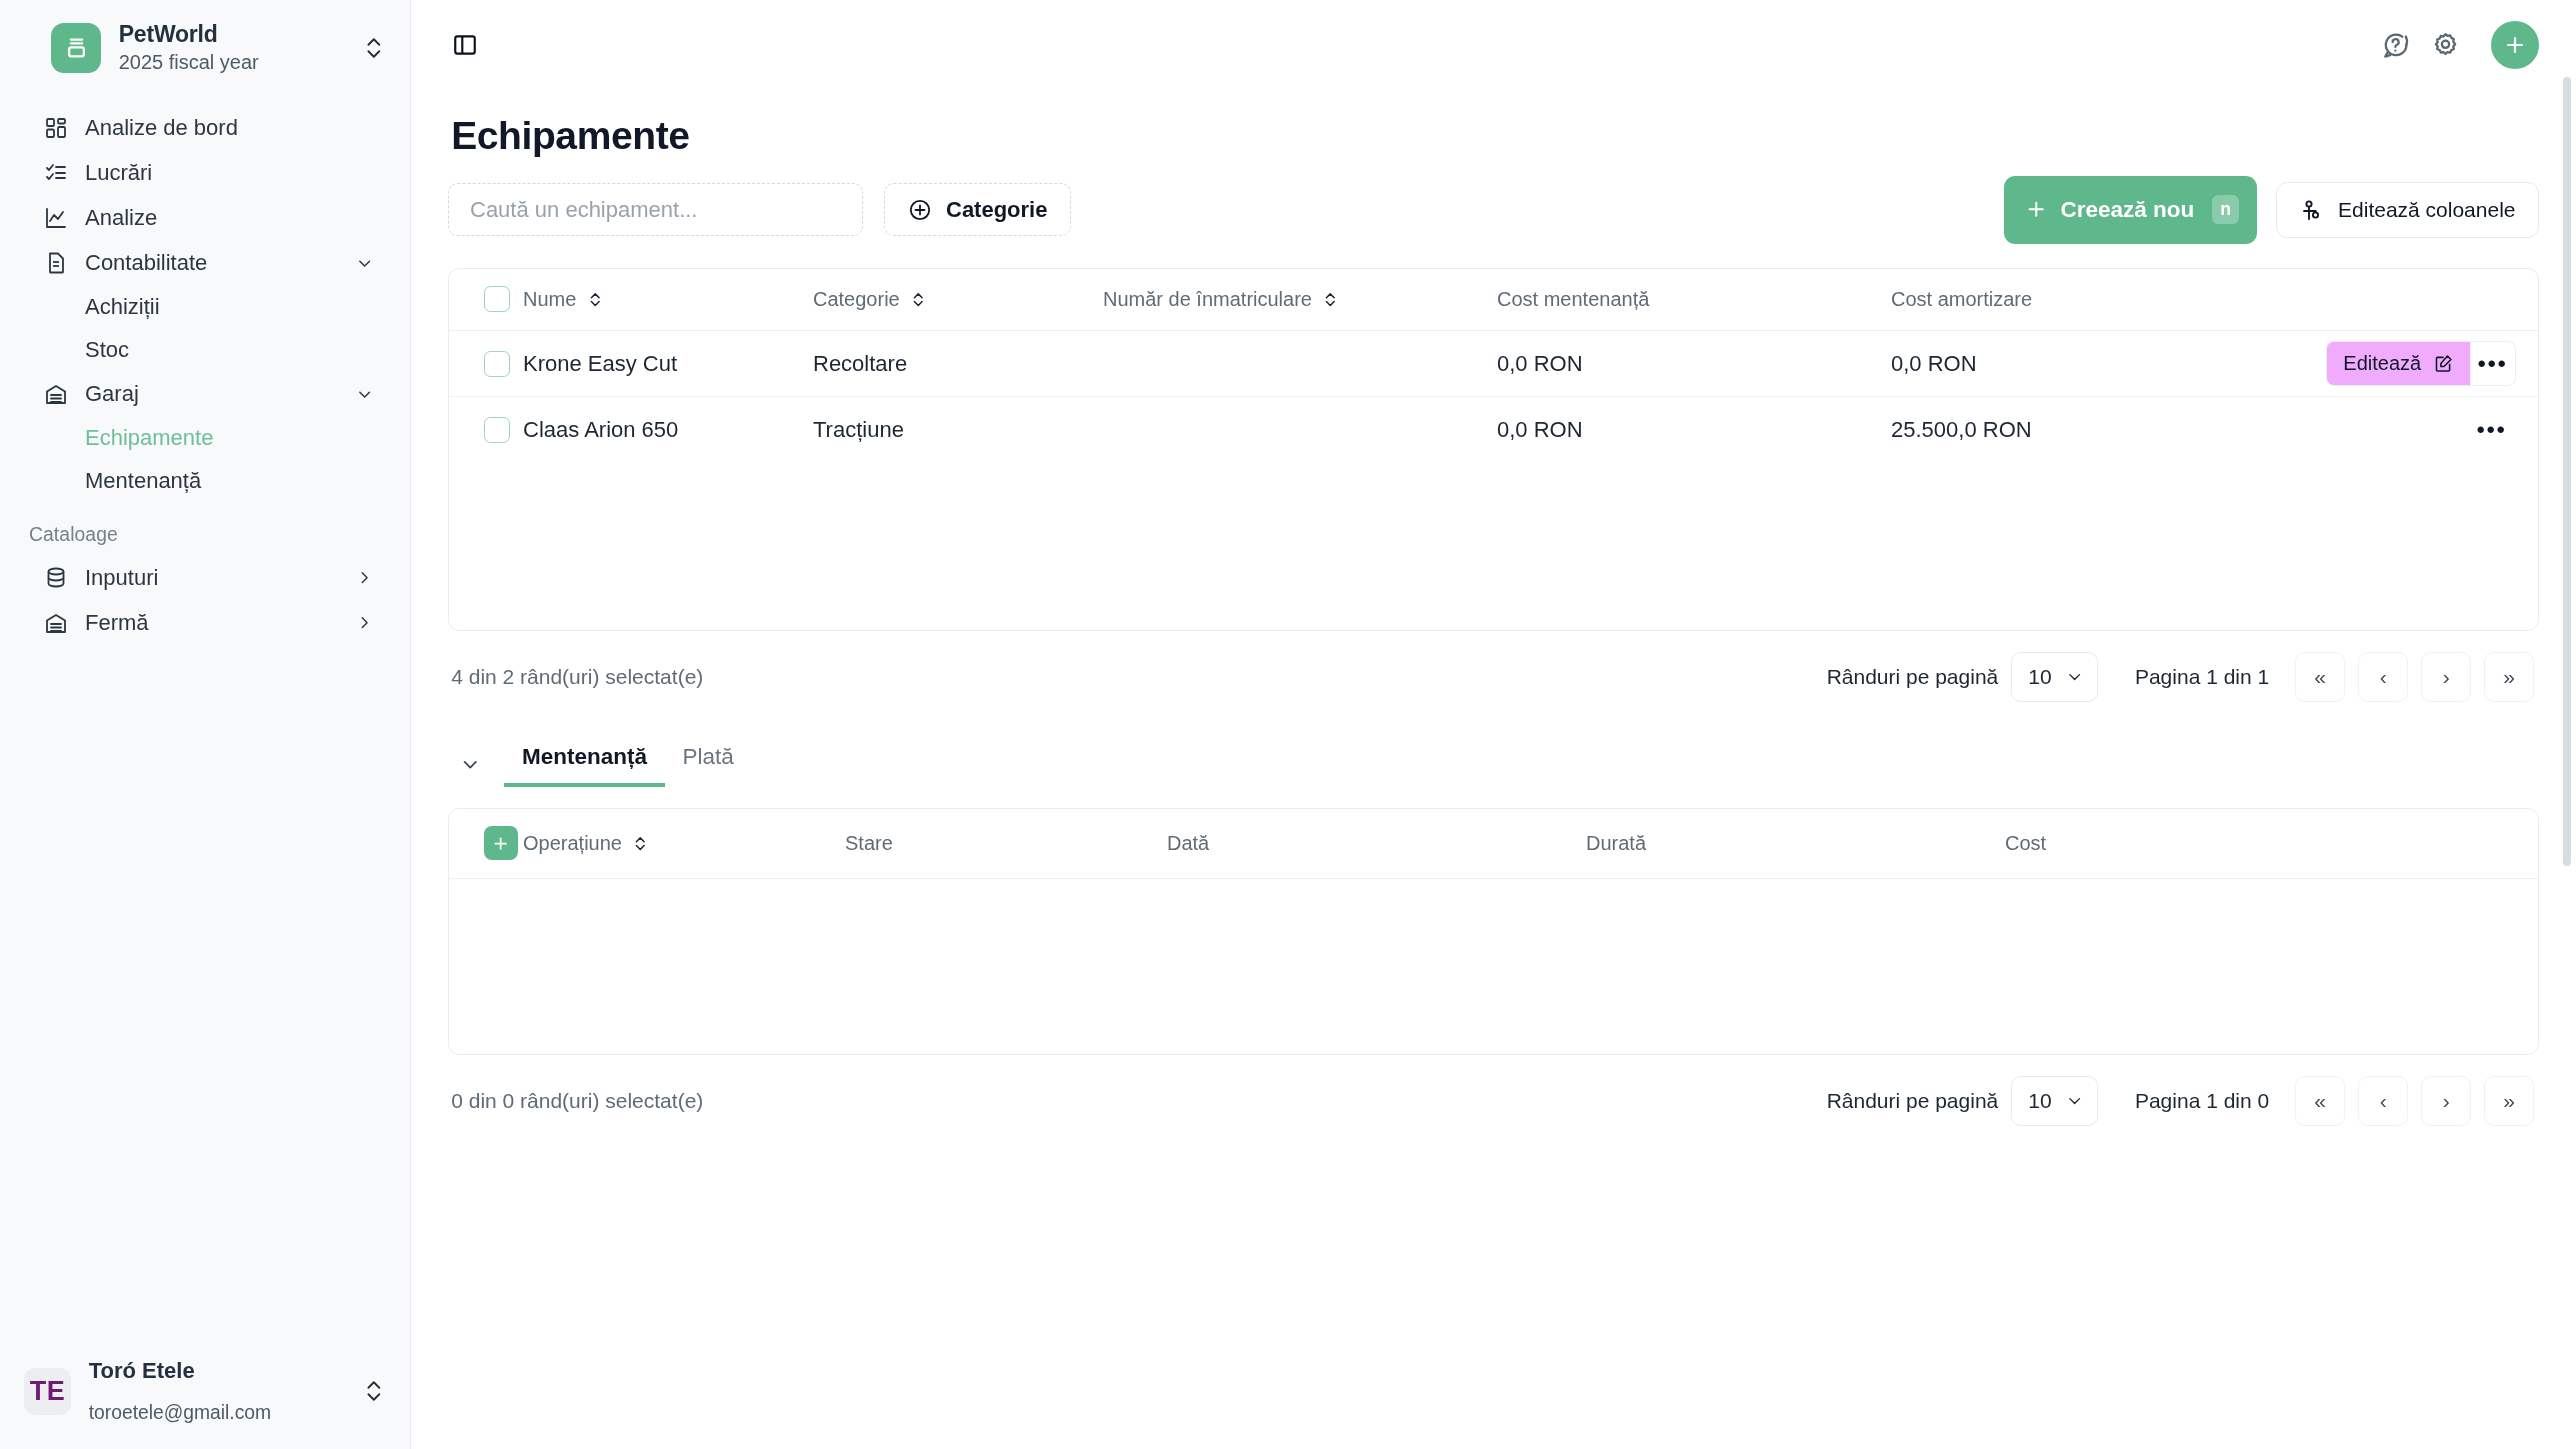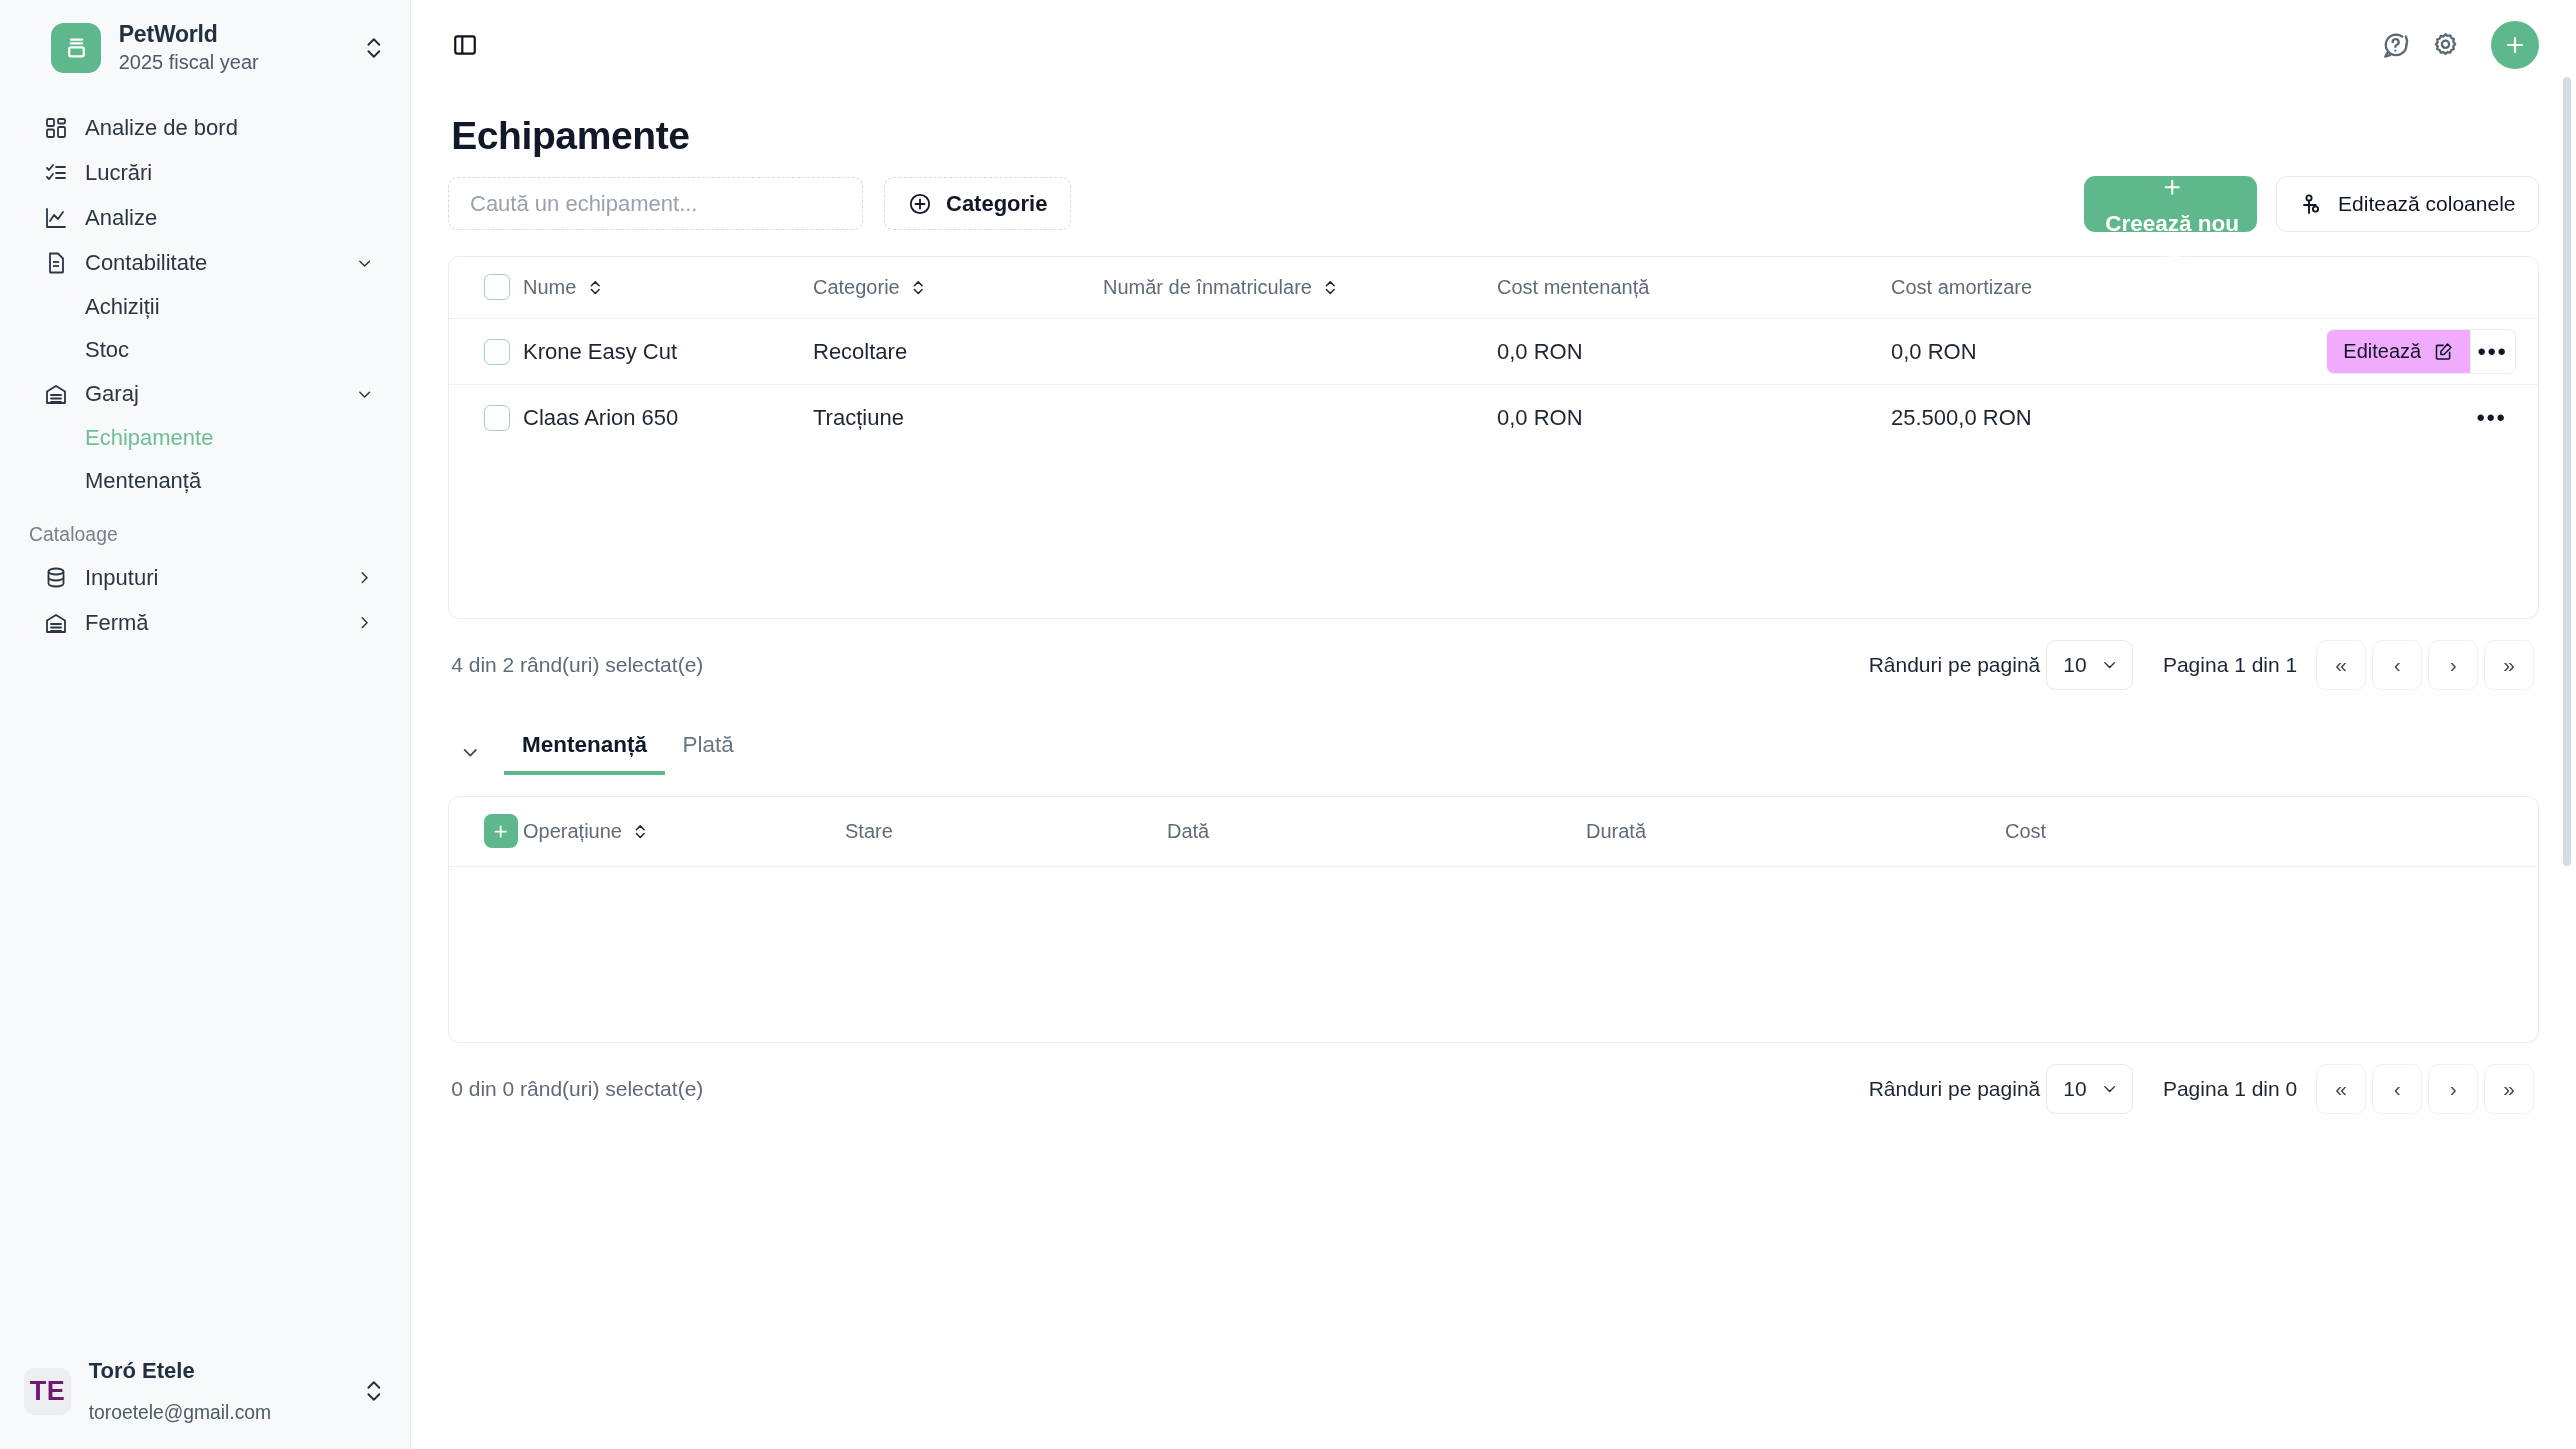--- a/index.html
+++ b/index.html
@@ -122,24 +122,24 @@
   }
   .search-box input::placeholder { color: #98a2ac; }
   .btn-dashed {
     height: 53px; border: 1.6px dashed #d4d9de; border-radius: 9.7px;
     display:flex; align-items:center; gap: 14.5px;
     padding: 0 22.5px; cursor: pointer; background:#fff;
     font-size: 22px; font-weight: 700; color: #101828;
   }
   .tb-right { margin-left: auto; display: flex; align-items: center; gap: 19.3px; }
   .btn-primary {
-    height: 56px; border-radius: 11.3px; background: #5eb88c;
+    height: 68px; border-radius: 11.3px; background: #5eb88c;
     color: #fff; display: flex; align-items: center; gap: 13px;
     padding: 0 17.7px 0 21px; cursor: pointer;
-    font-size: 22.5px; font-weight: 700; flex-direction: column;
+    font-size: 22.5px; font-weight: 700;
   }
   .kbd {
     background: rgba(255,255,255,0.28); border-radius: 6.4px;
     min-width: 27px; height: 29px; padding: 0 8px;
     display:flex;align-items:center;justify-content:center;
     font-size: 17.7px; font-weight: 700; color: #fff; margin-left: 4.8px;
   }
   .btn-outline {
     height: 56px; border-radius: 11.3px; background: #fff;
     border: 1.6px solid #e6e9ec;
@@ -191,21 +191,21 @@
     margin-right: 1.6px;
   }
   .table-body-pad { height: 167px; }
   .table-body-pad2 { height: 175px; }
 
   .table-footer {
     display: flex; align-items: center;
     padding: 21px 4.8px 21px 3.2px; font-size: 21px; color: #5f6b77;
   }
   .tf-left { flex: 1; }
-  .tf-right { display: flex; align-items: center; gap: 6px; }
+  .tf-right { display: flex; align-items: center; gap: 13px; }
   .rows-label { font-size: 21px; color: #1d2733; font-weight: 500; }
   .rows-select {
     height: 50px; min-width: 77px; border: 1.6px solid #e6e9ec; border-radius: 9.7px;
     background: #fff; display: flex; align-items: center; justify-content: space-between;
     gap: 13px; padding: 0 13px 0 16px; cursor: pointer;
     font-size: 21px; color: #1d2733;
   }
   .page-label { font-size: 21px; color: #1d2733; font-weight: 500; margin: 0 13px 0 24px; }
   .pg-btn {
     width: 50px; height: 50px; border: 1.6px solid #eff1f3; border-radius: 9.7px;

